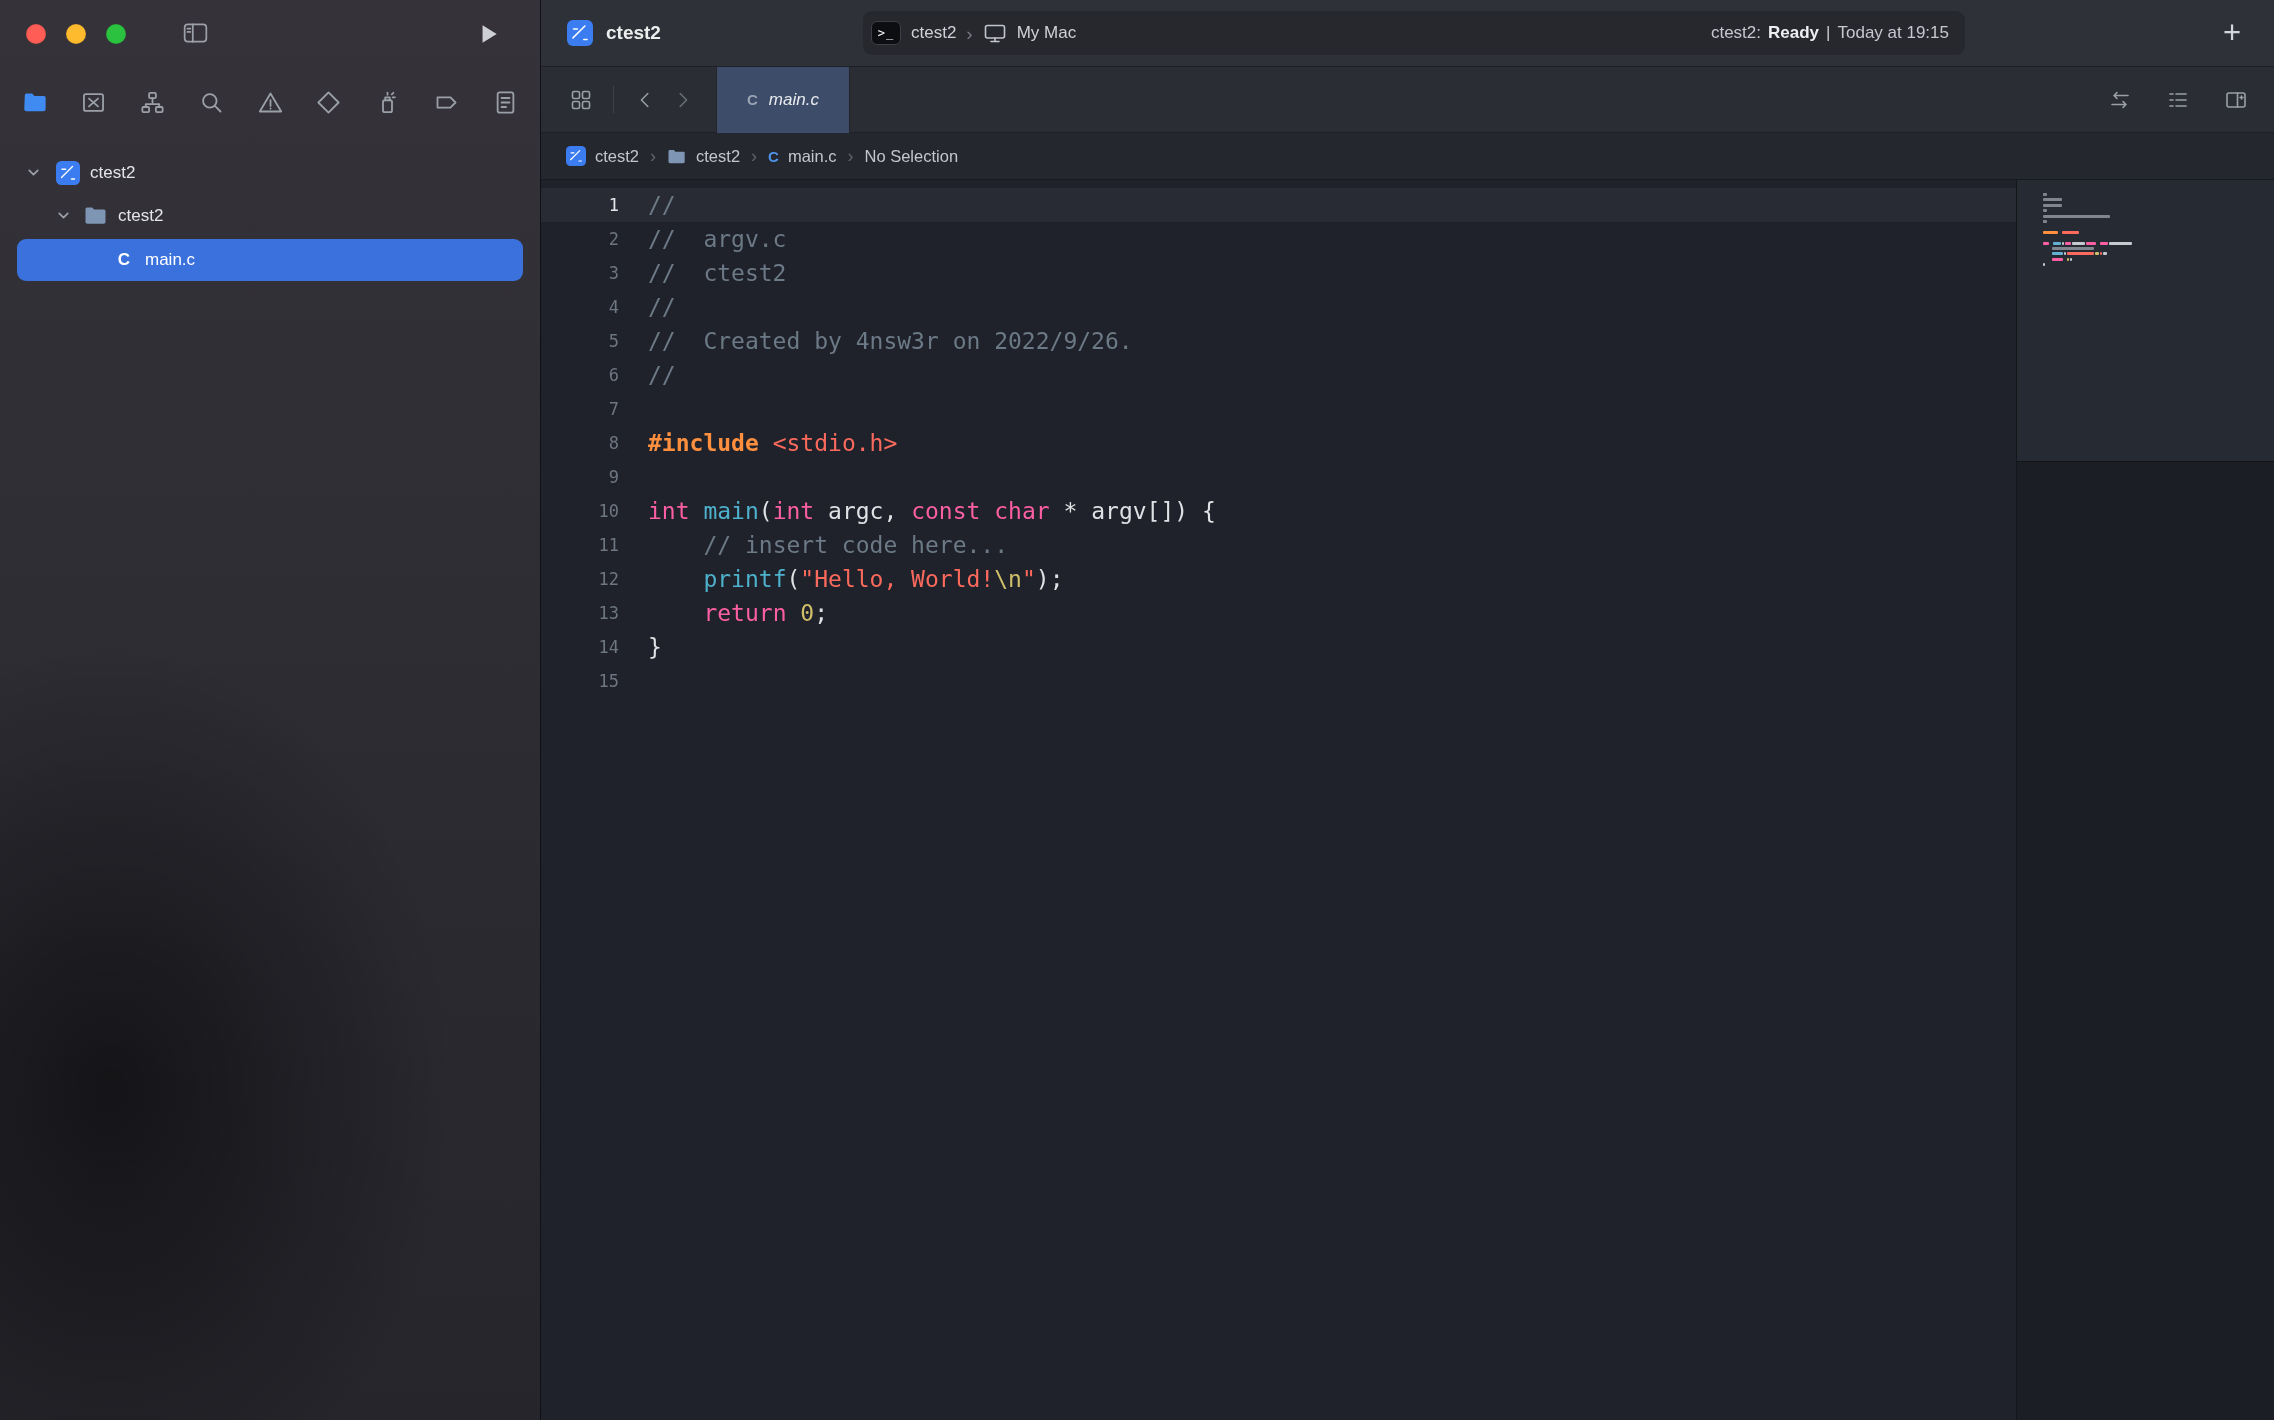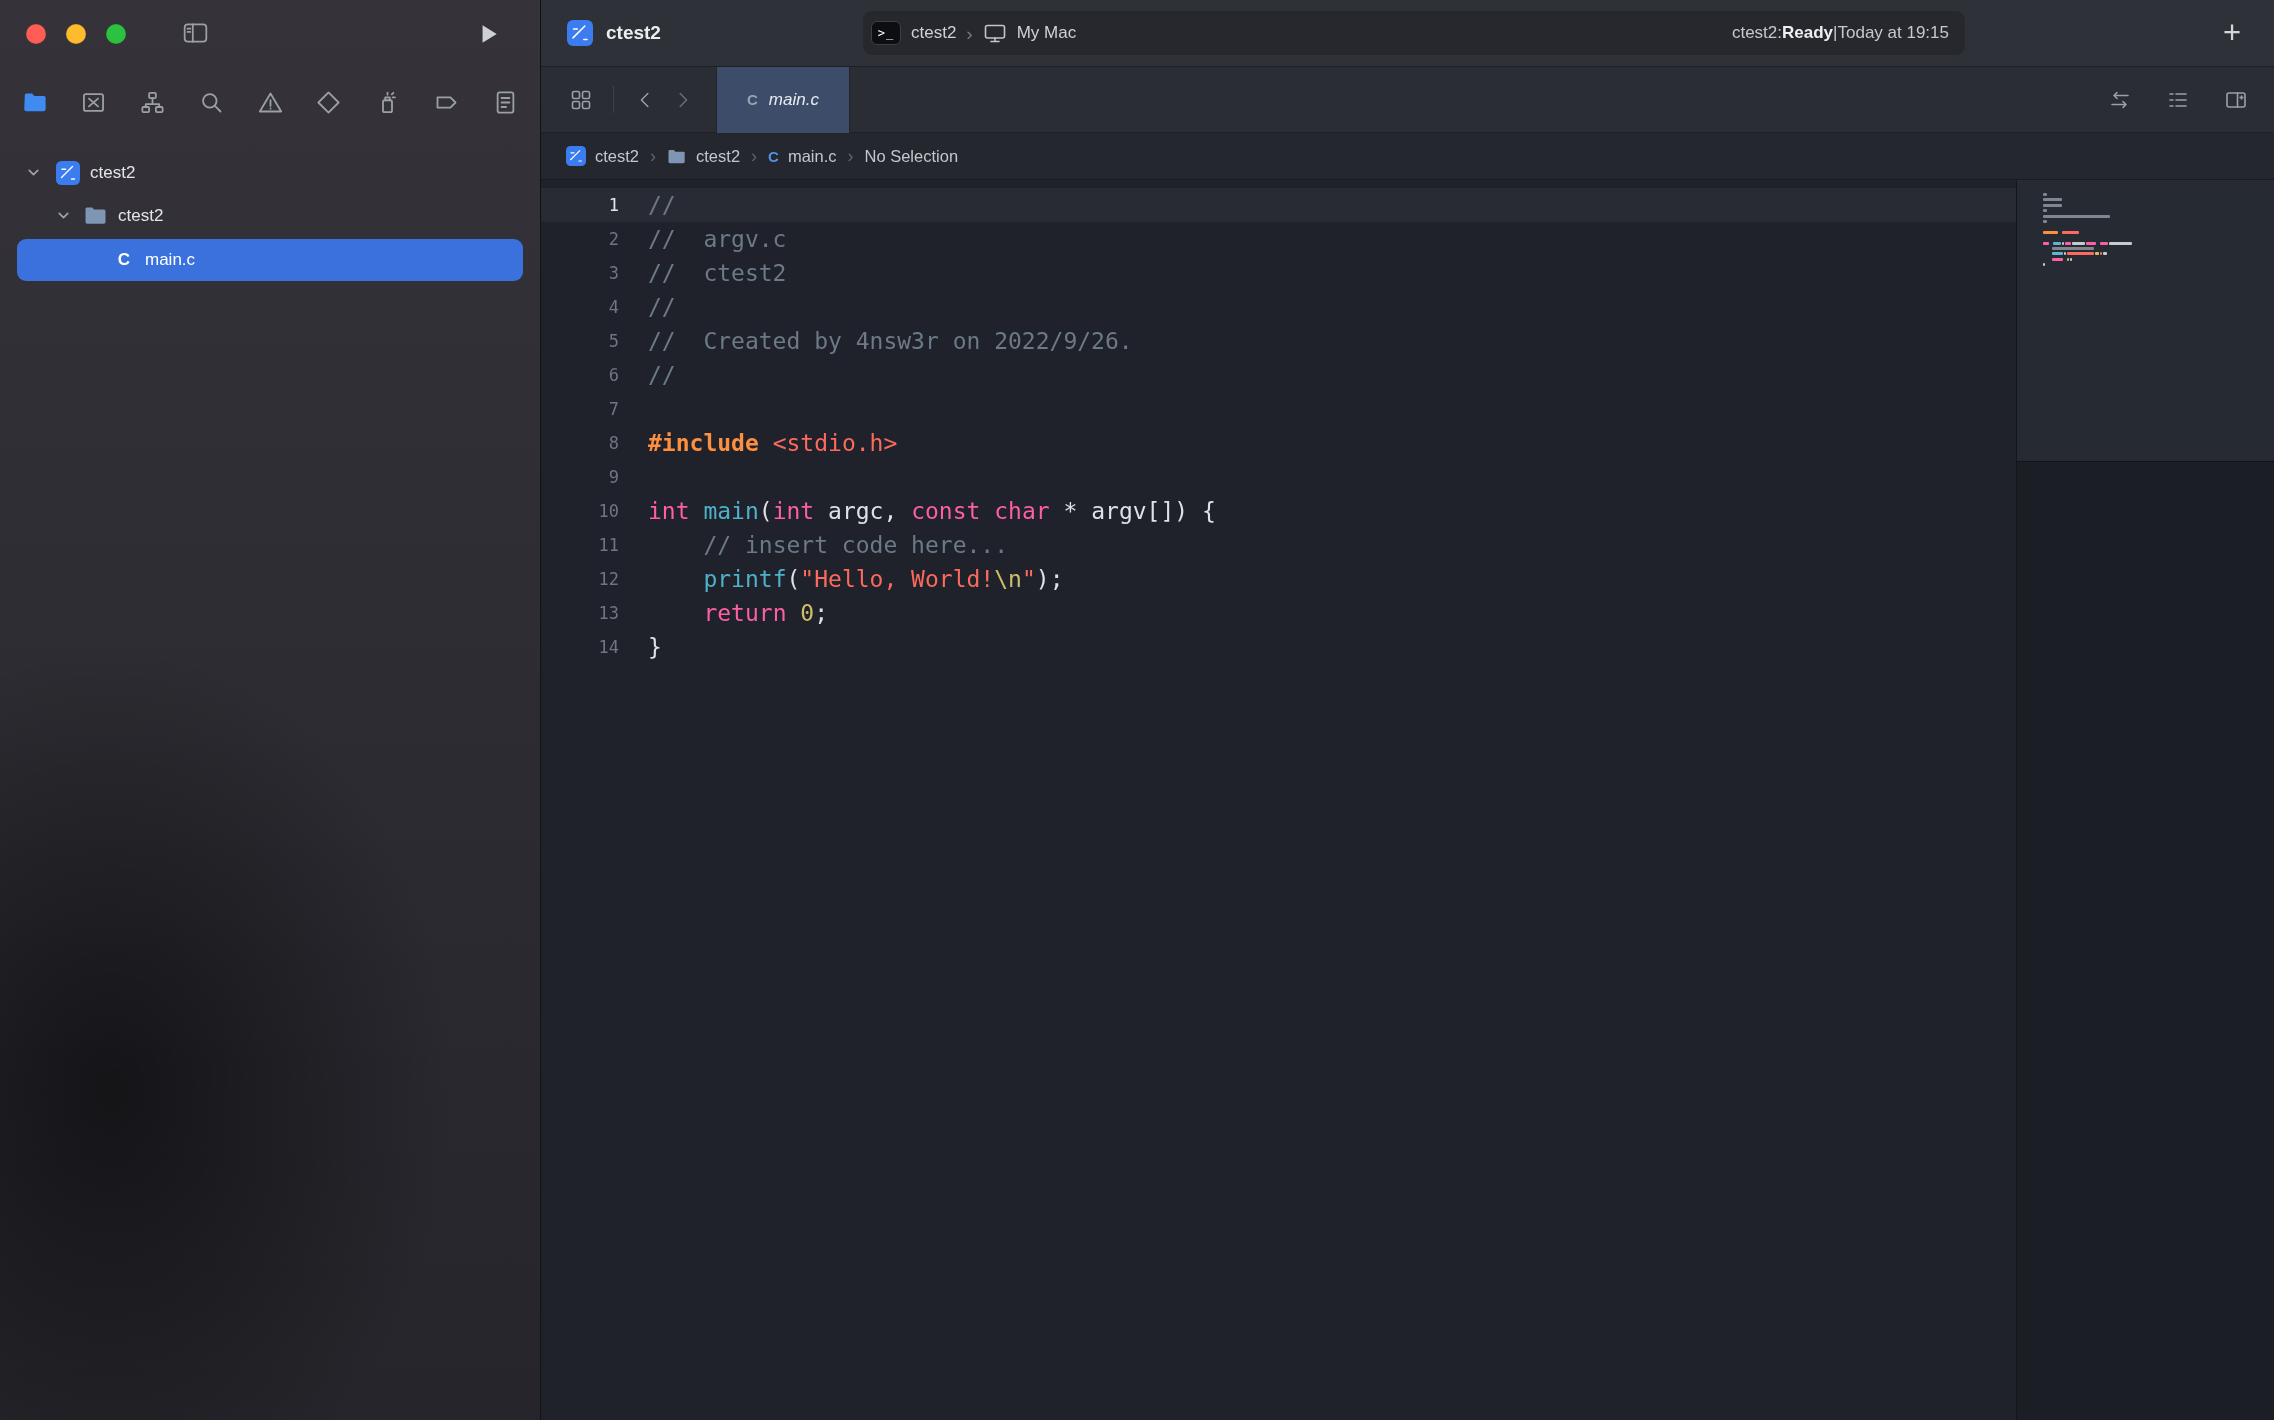--- a/index.html
+++ b/index.html
@@ -217,21 +217,21 @@
         <div class="grp">
           <span class="term-icon">&gt;_</span>
           <span>ctest2</span>
           <span class="bc-chev">›</span>
           <svg width="24" height="24" viewBox="0 0 24 24">
             <rect x="2.5" y="4.5" width="19" height="12.5" rx="2" stroke="#c2c5cb" fill="none" stroke-width="1.6"></rect>
             <path d="M12 17 v3 M8 20.5 h8" stroke="#c2c5cb" stroke-width="1.6" fill="none" stroke-linecap="round"></path>
           </svg>
           <span>My Mac</span>
         </div>
-        <div class="grp" style="gap:0;">
+        <div class="grp" style="gap:7px;">
           <span class="status-left">ctest2:</span>
           <span class="status-state">Ready</span>
           <span class="status-right">|</span>
           <span class="status-right">Today at 19:15</span>
         </div>
       </div>
 
       <div class="icon-btn plus-btn">
         <span>+</span>
       </div>
@@ -319,20 +319,21 @@
             <div class="code-line"><span class="line-num">5</span><span class="line-code"><span class="tok-comment">//  Created by 4nsw3r on 2022/9/26.</span></span></div>
             <div class="code-line"><span class="line-num">6</span><span class="line-code"><span class="tok-comment">//</span></span></div>
             <div class="code-line"><span class="line-num">7</span><span class="line-code"></span></div>
             <div class="code-line"><span class="line-num">8</span><span class="line-code"><span class="tok-preproc">#include</span><span class="tok-plain"> </span><span class="tok-string">&lt;stdio.h&gt;</span></span></div>
             <div class="code-line"><span class="line-num">9</span><span class="line-code"></span></div>
             <div class="code-line"><span class="line-num">10</span><span class="line-code"><span class="tok-keyword">int</span><span class="tok-plain"> </span><span class="tok-func">main</span><span class="tok-plain">(</span><span class="tok-keyword">int</span><span class="tok-plain"> argc, </span><span class="tok-keyword">const</span><span class="tok-plain"> </span><span class="tok-keyword">char</span><span class="tok-plain"> * argv[]) {</span></span></div>
             <div class="code-line"><span class="line-num">11</span><span class="line-code"><span class="tok-plain">    </span><span class="tok-comment">// insert code here...</span></span></div>
             <div class="code-line"><span class="line-num">12</span><span class="line-code"><span class="tok-plain">    </span><span class="tok-func">printf</span><span class="tok-plain">(</span><span class="tok-string">"Hello, World!</span><span class="tok-escape">\n</span><span class="tok-string">"</span><span class="tok-plain">);</span></span></div>
             <div class="code-line"><span class="line-num">13</span><span class="line-code"><span class="tok-plain">    </span><span class="tok-keyword">return</span><span class="tok-plain"> </span><span class="tok-number">0</span><span class="tok-plain">;</span></span></div>
             <div class="code-line"><span class="line-num">14</span><span class="line-code"><span class="tok-plain">}</span></span></div>
+            <div class="code-line"><span class="line-num">15</span><span class="line-code"></span></div>
           </div>
       </div>
       <div class="minimap-strip">
         <div class="mm-viewport">
           <div>
               <div class="mm-line">
                 <span class="mm-seg" style="width: 4px; background: rgb(128, 134, 143);"></span>
               </div>
               <div class="mm-line">
                 <span class="mm-seg" style="width: 19px; background: rgb(128, 134, 143);"></span>

